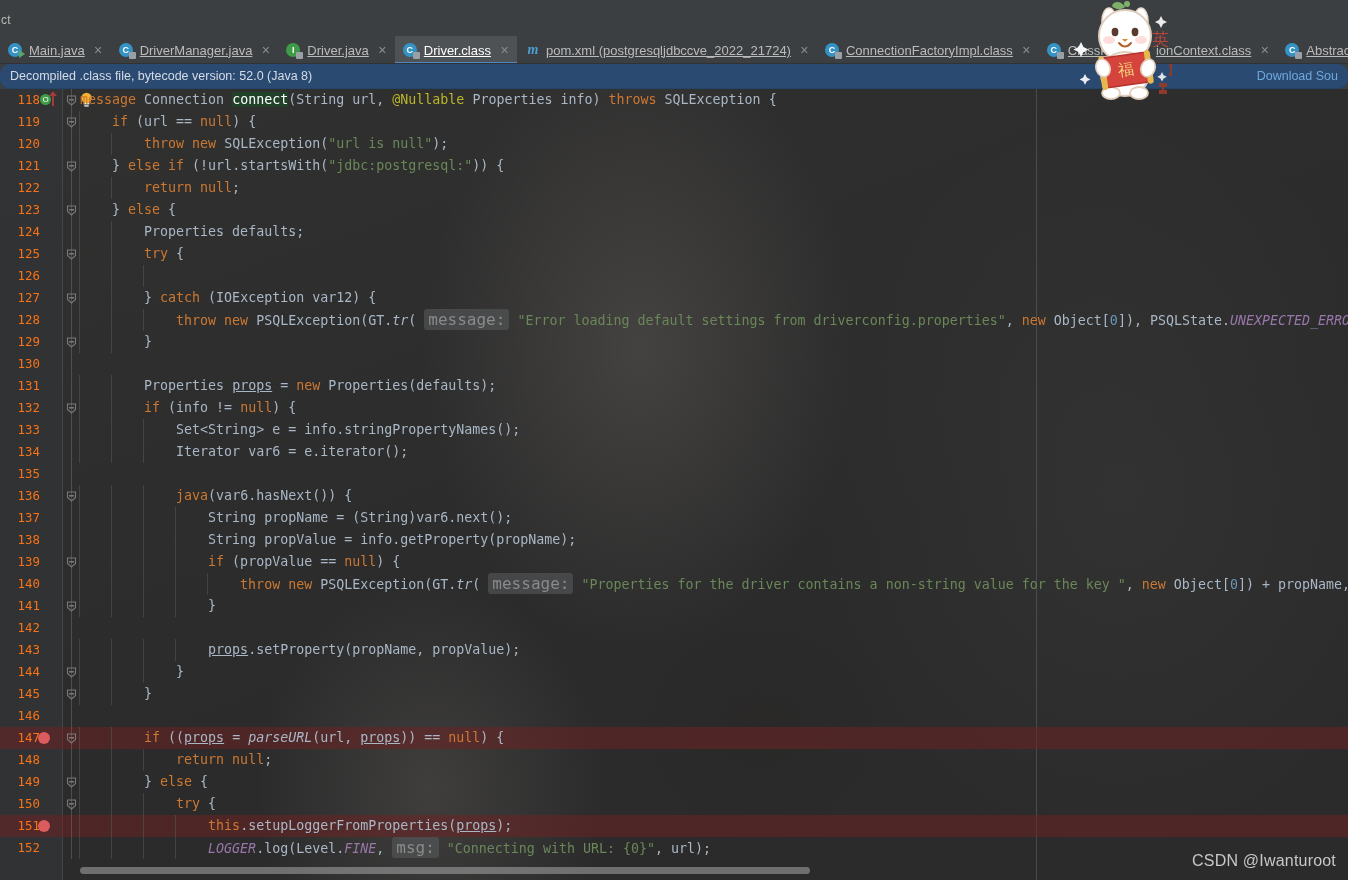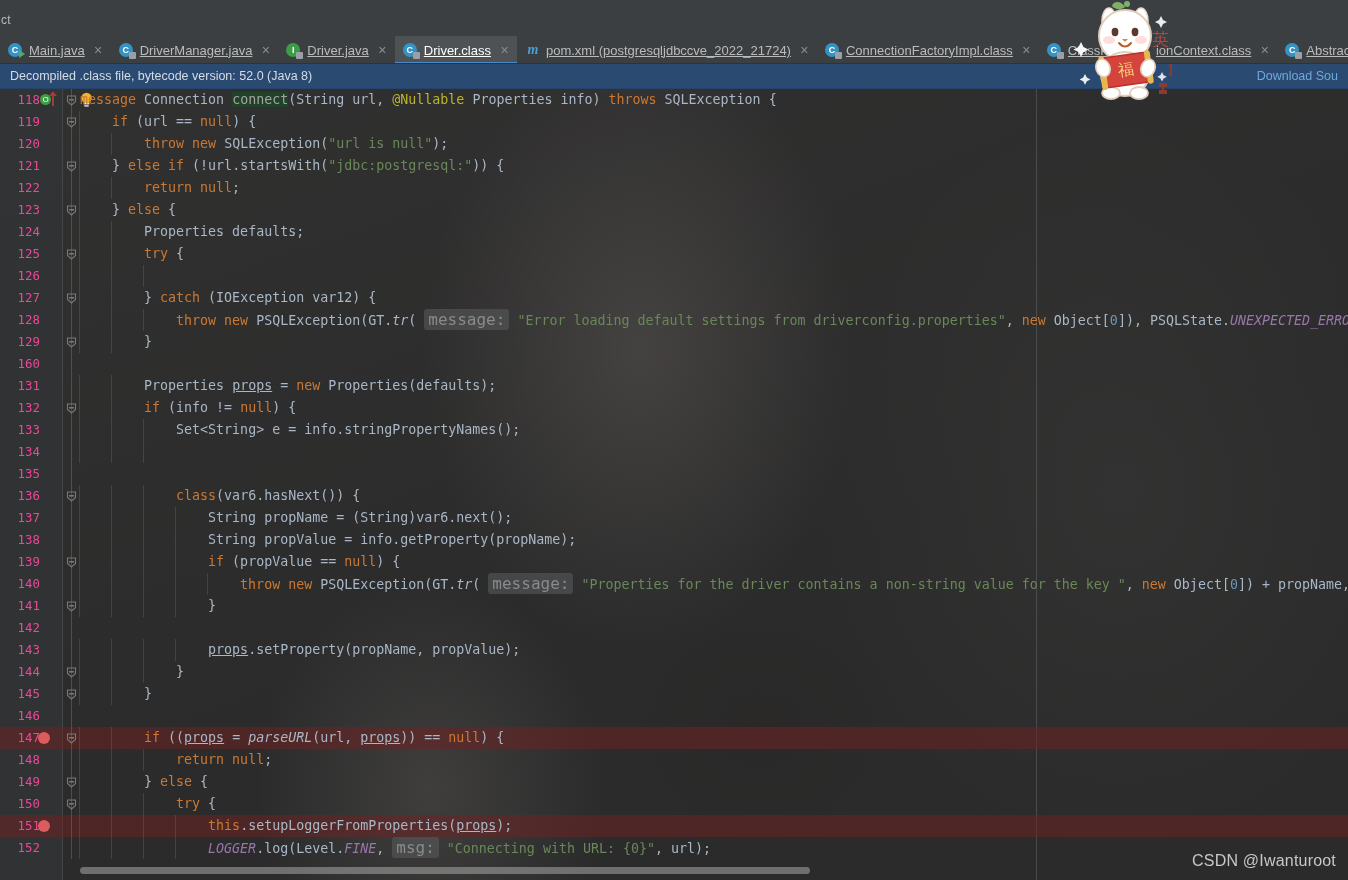--- a/index.html
+++ b/index.html
@@ -95,20 +95,21 @@
     color: #4a9fd4; font-size: 14px; font-style: italic; font-weight: bold;
     line-height: 16px; text-align: center; font-family: "Liberation Serif", serif;
   }
 
   
   .banner {
     position: absolute; top: 64px; left: 0; width: 1348px; height: 25px;
     background: #2b4a71; border-bottom: 1px solid #24456b;
     display: flex; align-items: center; justify-content: space-between;
     padding: 0 10px 0 10px;
+    border-radius: 10px;
   }
   .banner-text { color: #d4dce6; font-size: 12.5px; }
   .banner-link { color: #6fa8dc; font-size: 12.5px; }
 
   
   .editor {
     position: absolute; top: 89px; left: 0; width: 1348px; height: 791px;
     background: #2b2b2b; overflow: hidden;
   }
   .editor-bg {
@@ -136,21 +137,21 @@
   }
   .row {
     position: relative; height: 22px; line-height: 22px; white-space: pre;
   }
   .row.hl { background: rgba(110,35,35,0.55); }
   .row.hl::after {
     content:""; position:absolute; left:0; right:0; top:0; height:0;
   }
   .ln {
     position: absolute; left: 0; width: 40px; text-align: right;
-    color: #ec4899; font-size: 12.4px; font-family: "DejaVu Sans Mono", monospace;
+    color: #f97316; font-size: 12.4px; font-family: "DejaVu Sans Mono", monospace;
   }
   .code {
     position: absolute; left: 80px; color: #a9b7c6; white-space: pre;
   }
   .gut-mark { position: absolute; }
   .bp {
     left: 38px; top: 5px; width: 12px; height: 12px; border-radius: 50%;
     background: #db5c5c;
   }
   .ovr {
@@ -179,21 +180,21 @@
     position: absolute; top: 0; width: 1px; height: 100%;
     background: rgba(85,88,90,0.55);
   }
 
   
   .kw  { color: #cc7832; }
   .str { color: #6a8759; }
   .num { color: #6897bb; }
   .ann { color: #bbb529; }
   .sfld{ color: #9876aa; font-style: italic; }
-  .mtd { color: #a3a3a3; }
+  .mtd { color: #ffffff; }
   .smtd{ color: #a9b7c6; font-style: italic; }
   .cls { color: #a9b7c6; }
   .uline { text-decoration: underline; text-decoration-color: #a9b7c6; }
   .hint {
     color: #8a8a8a; background: rgba(90,92,94,0.55);
     border-radius: 3px; padding: 1px 4px; font-size: 16px;
   }
   .sel { background: rgba(33,66,41,0.95); }
 
   
@@ -384,33 +385,33 @@
         <div class="row"><span class="ln">126</span><span class="iguide" style="left:79px"></span><span class="iguide" style="left:111.08px"></span><span class="iguide" style="left:143.16px"></span></div>
         <div class="row"><span class="ln">127</span><span class="gut-mark fold"><svg width="11" height="11" viewBox="0 0 11 11">
               <path d="M1.5 1 h8 v5.5 l-4 3.5 -4 -3.5 z" fill="none" stroke="#787878" stroke-width="1.1"></path>
               <rect x="3" y="4.3" width="5" height="1.1" fill="#9a9a9a"></rect>
             </svg></span><span class="iguide" style="left:79px"></span><span class="iguide" style="left:111.08px"></span><span class="code">        } <span class="kw">catch</span> (<span class="cls">IOException</span> var12) {</span></div>
         <div class="row"><span class="ln">128</span><span class="iguide" style="left:79px"></span><span class="iguide" style="left:111.08px"></span><span class="iguide" style="left:143.16px"></span><span class="code">            <span class="kw">throw new</span> <span class="cls">PSQLException</span>(<span class="cls">GT</span>.<span class="smtd">tr</span>( <span class="hint">message:</span> <span class="str">"Error loading default settings from driverconfig.properties"</span>, <span class="kw">new</span> <span class="cls">Object</span>[<span class="num">0</span>]), <span class="cls">PSQLState</span>.<span class="sfld">UNEXPECTED_ERROR</span></span></div>
         <div class="row"><span class="ln">129</span><span class="gut-mark fold"><svg width="11" height="11" viewBox="0 0 11 11">
               <path d="M1.5 1 h8 v5.5 l-4 3.5 -4 -3.5 z" fill="none" stroke="#787878" stroke-width="1.1"></path>
               <rect x="3" y="4.3" width="5" height="1.1" fill="#9a9a9a"></rect>
             </svg></span><span class="iguide" style="left:79px"></span><span class="iguide" style="left:111.08px"></span><span class="code">        }</span></div>
-        <div class="row"><span class="ln">160</span><span class="code"></span></div>
+        <div class="row"><span class="ln">130</span><span class="code"></span></div>
         <div class="row"><span class="ln">131</span><span class="iguide" style="left:79px"></span><span class="iguide" style="left:111.08px"></span><span class="code">        <span class="cls">Properties</span> <span class="uline">props</span> = <span class="kw">new</span> <span class="cls">Properties</span>(defaults);</span></div>
         <div class="row"><span class="ln">132</span><span class="gut-mark fold"><svg width="11" height="11" viewBox="0 0 11 11">
               <path d="M1.5 1 h8 v5.5 l-4 3.5 -4 -3.5 z" fill="none" stroke="#787878" stroke-width="1.1"></path>
               <rect x="3" y="4.3" width="5" height="1.1" fill="#9a9a9a"></rect>
             </svg></span><span class="iguide" style="left:79px"></span><span class="iguide" style="left:111.08px"></span><span class="code">        <span class="kw">if</span> (info != <span class="kw">null</span>) {</span></div>
         <div class="row"><span class="ln">133</span><span class="iguide" style="left:79px"></span><span class="iguide" style="left:111.08px"></span><span class="iguide" style="left:143.16px"></span><span class="code">            <span class="cls">Set&lt;String&gt;</span> e = info.stringPropertyNames();</span></div>
-        <div class="row"><span class="ln">134</span><span class="iguide" style="left:79px"></span><span class="iguide" style="left:111.08px"></span><span class="iguide" style="left:143.16px"></span></div>
+        <div class="row"><span class="ln">134</span><span class="iguide" style="left:79px"></span><span class="iguide" style="left:111.08px"></span><span class="iguide" style="left:143.16px"></span><span class="code">            <span class="cls">Iterator</span> var6 = e.iterator();</span></div>
         <div class="row"><span class="ln">135</span><span class="code"></span></div>
         <div class="row"><span class="ln">136</span><span class="gut-mark fold"><svg width="11" height="11" viewBox="0 0 11 11">
               <path d="M1.5 1 h8 v5.5 l-4 3.5 -4 -3.5 z" fill="none" stroke="#787878" stroke-width="1.1"></path>
               <rect x="3" y="4.3" width="5" height="1.1" fill="#9a9a9a"></rect>
-            </svg></span><span class="iguide" style="left:79px"></span><span class="iguide" style="left:111.08px"></span><span class="iguide" style="left:143.16px"></span><span class="code">            <span class="kw">class</span>(var6.hasNext()) {</span></div>
+            </svg></span><span class="iguide" style="left:79px"></span><span class="iguide" style="left:111.08px"></span><span class="iguide" style="left:143.16px"></span><span class="code">            <span class="kw">java</span>(var6.hasNext()) {</span></div>
         <div class="row"><span class="ln">137</span><span class="iguide" style="left:79px"></span><span class="iguide" style="left:111.08px"></span><span class="iguide" style="left:143.16px"></span><span class="iguide" style="left:175.24px"></span><span class="code">                <span class="cls">String</span> propName = (<span class="cls">String</span>)var6.next();</span></div>
         <div class="row"><span class="ln">138</span><span class="iguide" style="left:79px"></span><span class="iguide" style="left:111.08px"></span><span class="iguide" style="left:143.16px"></span><span class="iguide" style="left:175.24px"></span><span class="code">                <span class="cls">String</span> propValue = info.getProperty(propName);</span></div>
         <div class="row"><span class="ln">139</span><span class="gut-mark fold"><svg width="11" height="11" viewBox="0 0 11 11">
               <path d="M1.5 1 h8 v5.5 l-4 3.5 -4 -3.5 z" fill="none" stroke="#787878" stroke-width="1.1"></path>
               <rect x="3" y="4.3" width="5" height="1.1" fill="#9a9a9a"></rect>
             </svg></span><span class="iguide" style="left:79px"></span><span class="iguide" style="left:111.08px"></span><span class="iguide" style="left:143.16px"></span><span class="iguide" style="left:175.24px"></span><span class="code">                <span class="kw">if</span> (propValue == <span class="kw">null</span>) {</span></div>
         <div class="row"><span class="ln">140</span><span class="iguide" style="left:79px"></span><span class="iguide" style="left:111.08px"></span><span class="iguide" style="left:143.16px"></span><span class="iguide" style="left:175.24px"></span><span class="iguide" style="left:207.32px"></span><span class="code">                    <span class="kw">throw new</span> <span class="cls">PSQLException</span>(<span class="cls">GT</span>.<span class="smtd">tr</span>( <span class="hint">message:</span> <span class="str">"Properties for the driver contains a non-string value for the key "</span>, <span class="kw">new</span> <span class="cls">Object</span>[<span class="num">0</span>]) + propName,</span></div>
         <div class="row"><span class="ln">141</span><span class="gut-mark fold"><svg width="11" height="11" viewBox="0 0 11 11">
               <path d="M1.5 1 h8 v5.5 l-4 3.5 -4 -3.5 z" fill="none" stroke="#787878" stroke-width="1.1"></path>
               <rect x="3" y="4.3" width="5" height="1.1" fill="#9a9a9a"></rect>

